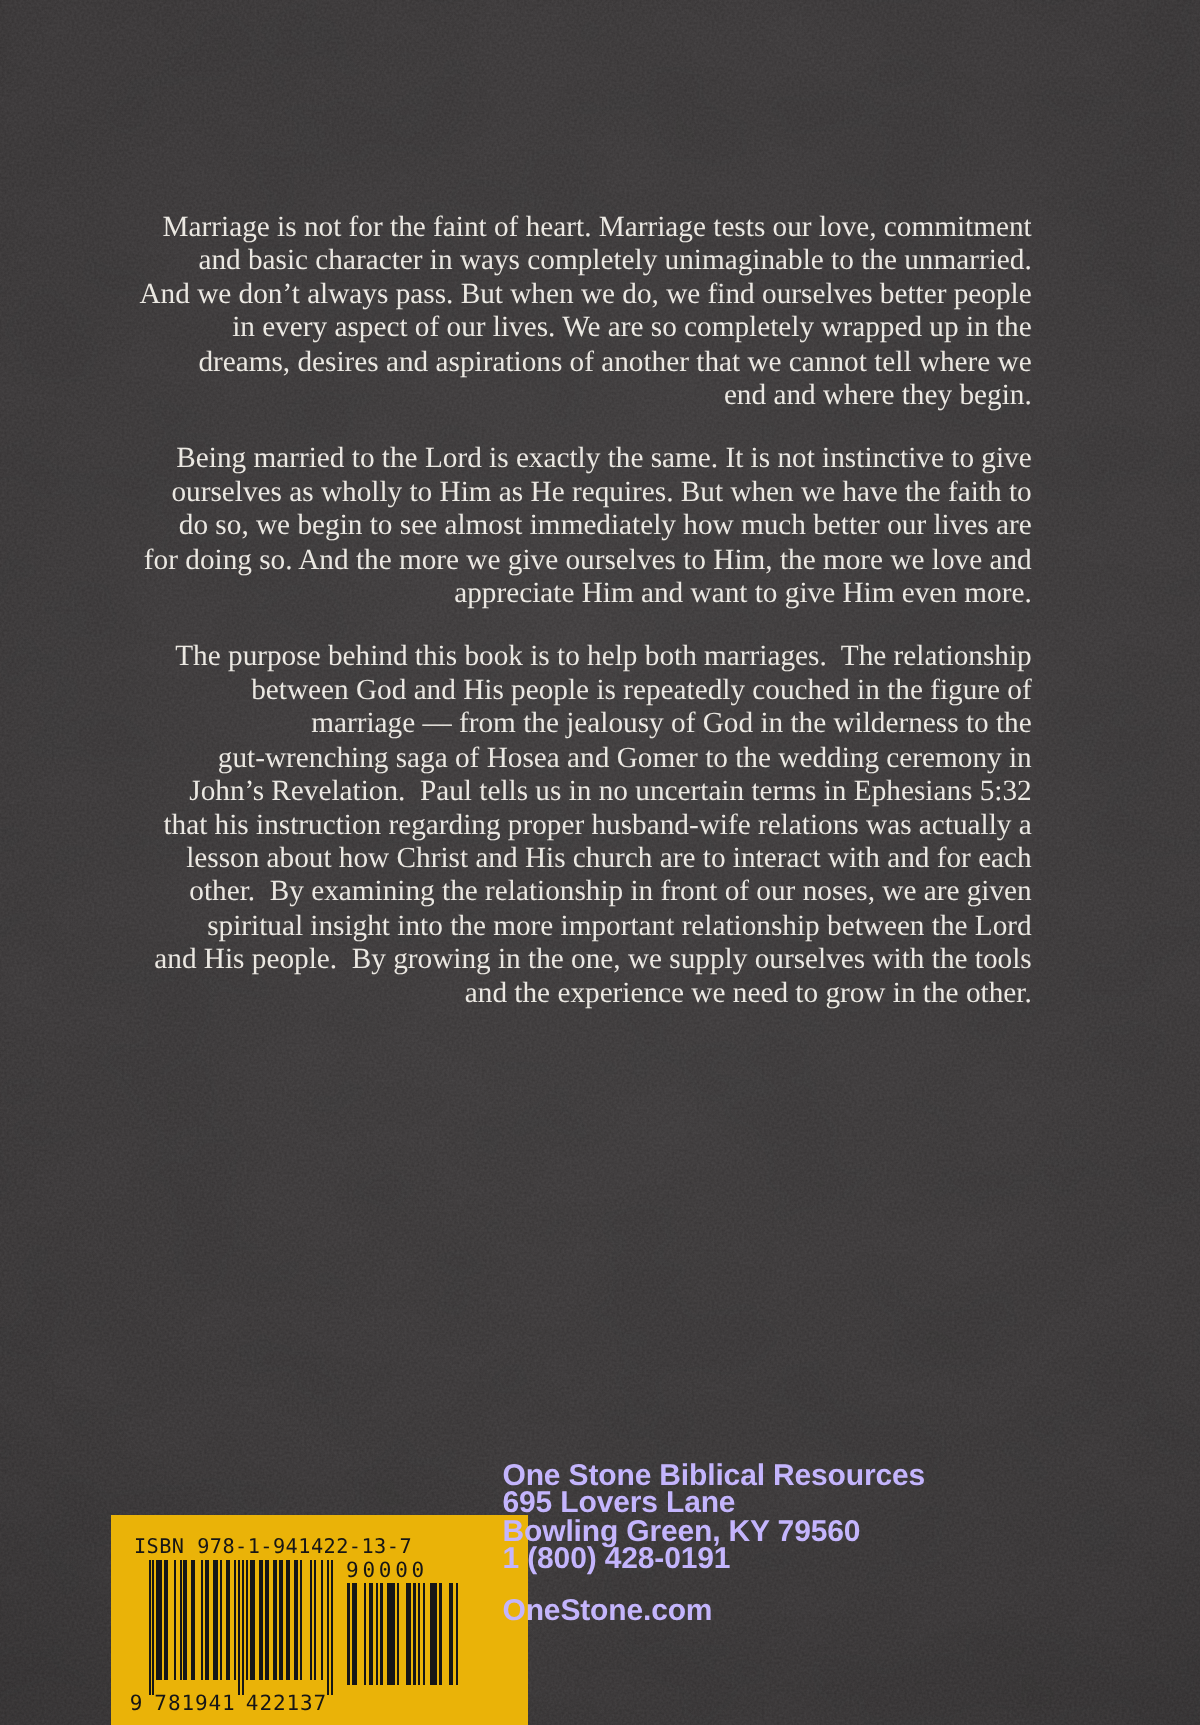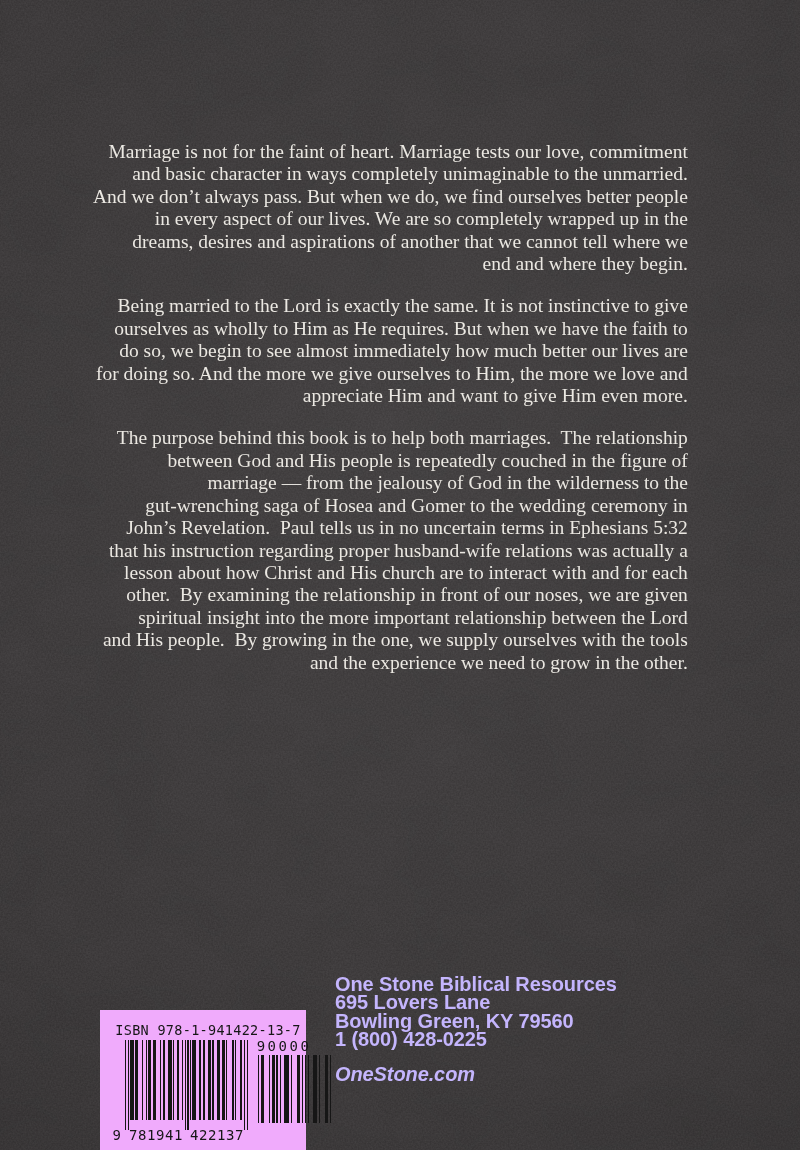--- a/index.html
+++ b/index.html
@@ -18,32 +18,32 @@
     position:absolute;top:68px;left:0;width:100%;margin:0;
     text-align:center;font-style:italic;font-weight:normal;
     font-size:27px;line-height:32px;color:#f2efe9;letter-spacing:0.2px;
   }
   .body-copy{
     position:absolute;left:93px;top:141px;
     color:#ebe8e2;font-size:19.5px;line-height:22.4px;
   }
   .para{margin:0 0 20px 0;white-space:pre;text-align:right;}
   .barcode-box{
-    position:absolute;left:100px;top:1010px;width:206px;height:140px;
-    background:#f0abfc;
+    position:absolute;left:74px;top:1010px;width:278px;height:140px;
+    background:#eab308;
   }
   .bc{position:absolute;left:0;top:0;display:block;}
   .bc rect{fill:#161616;shape-rendering:crispEdges;}
   .bc text{font-family:"DejaVu Sans Mono",monospace;fill:#161616;}
   .publisher{
     position:absolute;left:335px;top:975px;
     color:#c4b5fd;font-family:"Liberation Sans",sans-serif;
     font-size:20px;line-height:18.4px;font-weight:600;letter-spacing:-0.1px;
   }
-  .publisher .website{margin-top:16px;font-style:italic;}
+  .publisher .website{margin-top:16px;}
 </style>
 </head>
 <body>
 
 <div class="cover">
 
   <svg class="texture" width="800" height="1150" aria-hidden="true">
     <defs>
       <filter id="mottle" x="0" y="0" width="100%" height="100%">
         <feTurbulence type="fractalNoise" baseFrequency="0.012 0.017" numOctaves="3" seed="4" stitchTiles="stitch"></feTurbulence>
@@ -170,17 +170,17 @@
           <text x="56" y="130" text-anchor="middle" font-size="14" letter-spacing="0.6">781941</text>
           <text x="117" y="130" text-anchor="middle" font-size="14" letter-spacing="0.6">422137</text>
         </g>
     </svg>
   </div>
 
   <div class="publisher">
     <div>One Stone Biblical Resources</div>
     <div>695 Lovers Lane</div>
     <div>Bowling Green, KY 79560</div>
-    <div>1 (800) 428-0225</div>
+    <div>1 (800) 428-0191</div>
     <div class="website">OneStone.com</div>
   </div>
 
 </div>
 
 </body></html>

